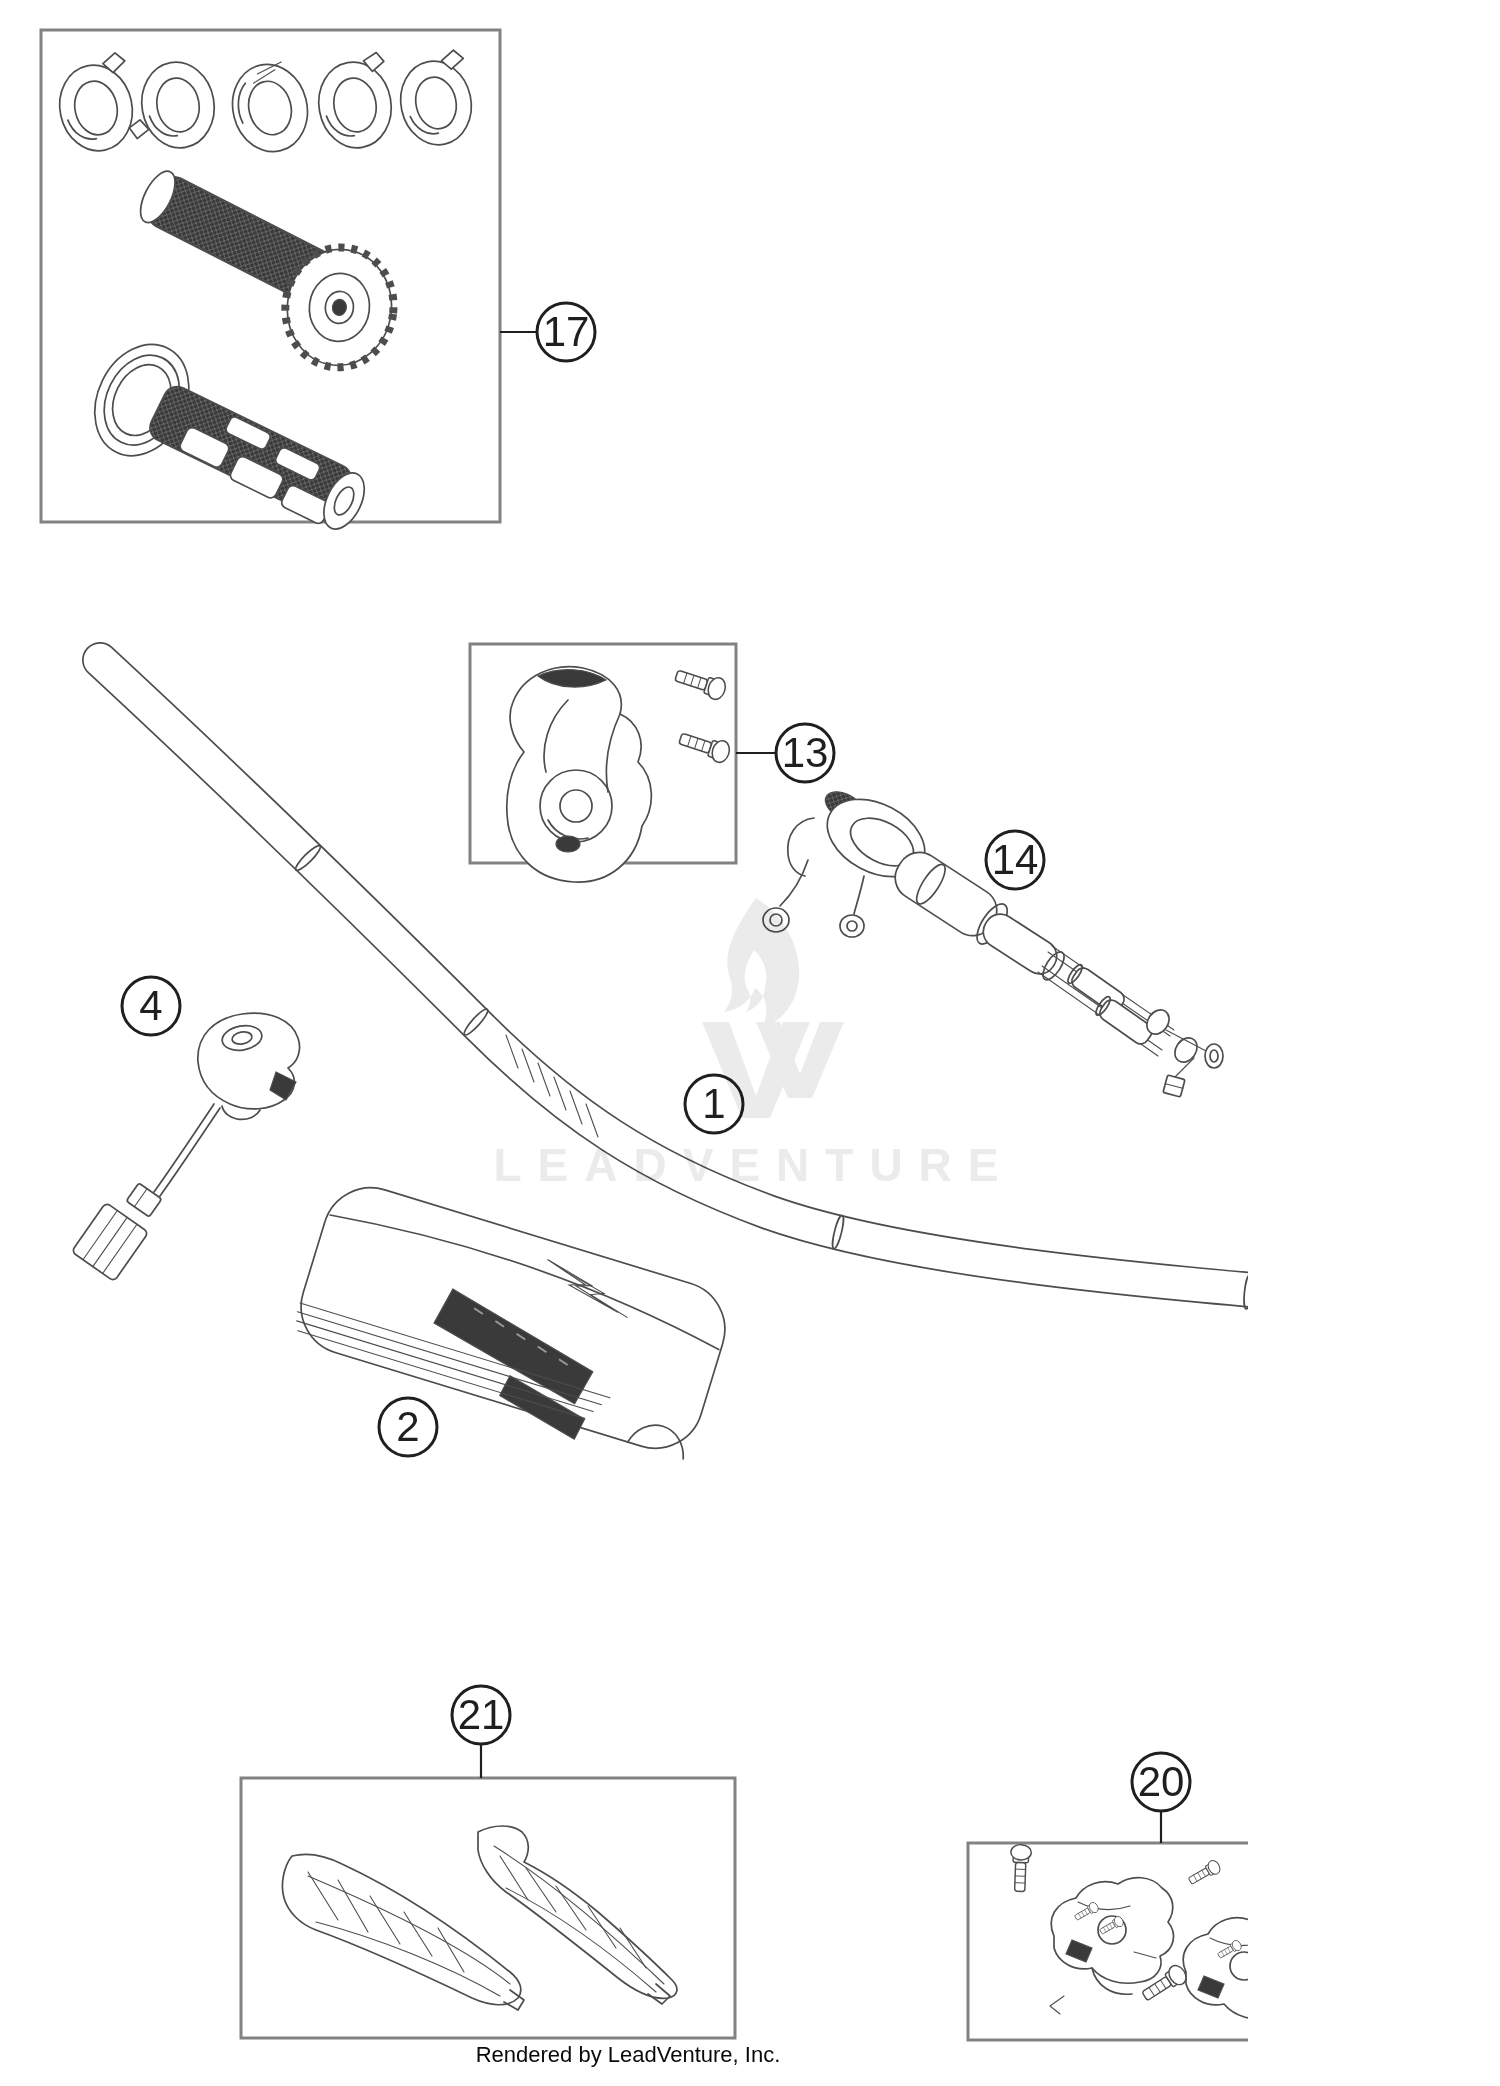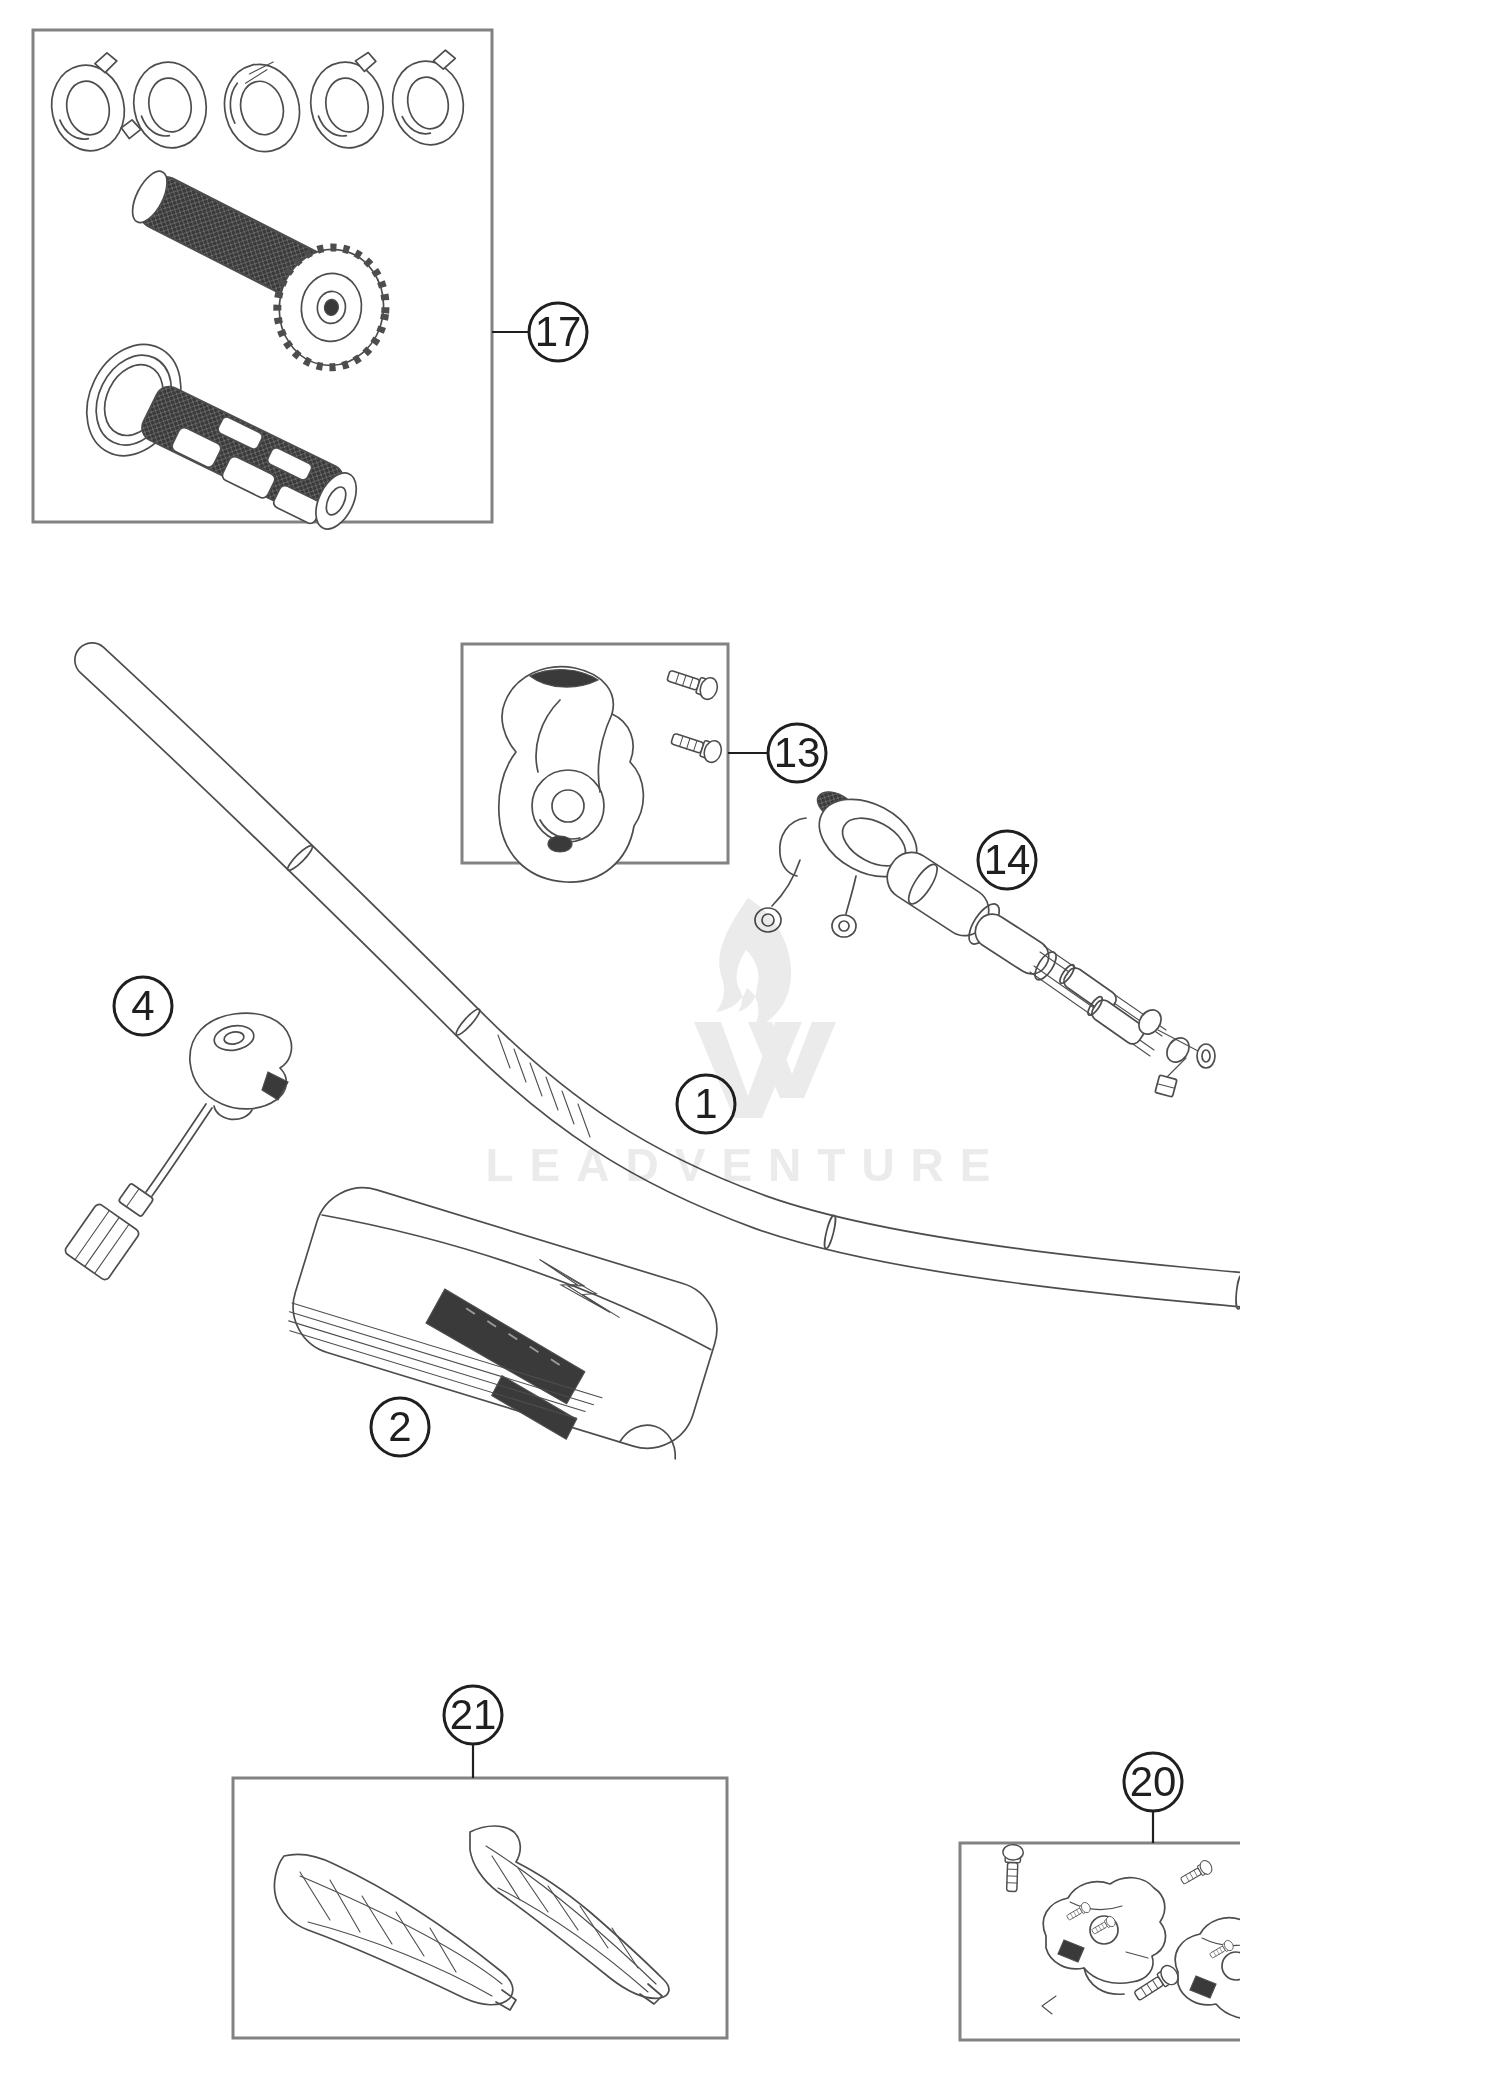--- a/index.html
+++ b/index.html
@@ -1,21 +1,21 @@
 <!DOCTYPE html>
 <html style="--background: #ffffff; --line: #4d4d4d; --box-border: #828282; --callout-ink: #1f1f1f; --grip-dark: #3a3a3a; --watermark: #ebebeb; --footer-ink: #0a0a0a;"><head>
 <meta charset="utf-8">
 <style>
   :root{
     --background:#ffffff; --line:#4d4d4d; --box-border:#828282;
     --callout-ink:#1f1f1f; --grip-dark:#3a3a3a; --watermark:#ebebeb; --footer-ink:#0a0a0a;
   }
   html,body{margin:0;padding:0;background:#fff;}
   .page{position:relative;width:1240px;height:2086px;background:var(--background);
-        font-family:"Liberation Sans",sans-serif;overflow:hidden;}
+        font-family:"Liberation Sans",sans-serif;overflow:hidden;margin-left:8px;}
   svg.art{position:absolute;left:0;top:0;}
   .ln{stroke:var(--line);fill:none;stroke-width:1.7;stroke-linecap:round;stroke-linejoin:round;}
   .thin{stroke:var(--line);fill:none;stroke-width:1.1;stroke-linecap:round;}
   .lnf{stroke:var(--line);fill:#ffffff;stroke-width:1.7;stroke-linejoin:round;}
   .dark{fill:var(--grip-dark);stroke:var(--line);stroke-width:1.2;}
   .box{stroke:var(--box-border);fill:none;stroke-width:3;}
   .callout-circle{fill:#ffffff;stroke:var(--callout-ink);stroke-width:3;}
   .callout-line{stroke:var(--callout-ink);stroke-width:2.2;fill:none;}
   .callout-text{fill:var(--callout-ink);font-family:"Liberation Sans",sans-serif;
                 font-size:42px;font-weight:400;text-anchor:middle;}
@@ -359,13 +359,14 @@
          C732,1010 743,1000 747,988 C759,996 762,1012 754,1028
          C778,1020 793,996 791,968 C789,938 771,912 748,898 Z
          M746,950 C736,966 734,980 740,990 C744,998 742,1006 738,1012
          C750,1008 757,998 757,986 C761,976 757,960 746,950 Z"></path>
     <path class="wm" d="M694,1022 h27 l27,74 l27,-74 h27 l-40,96 h-28 z"></path>
     <path class="wm" d="M748,1022 h24 l20,52 l20,-52 h24 l-32,76 h-24 z"></path>
     <text class="wm-text" x="746" y="1181">LEADVENTURE</text>
   </g>
 </svg>
 
+<div class="footer">Rendered by LeadVenture, Inc.</div>
 </div>
 
 </body></html>

